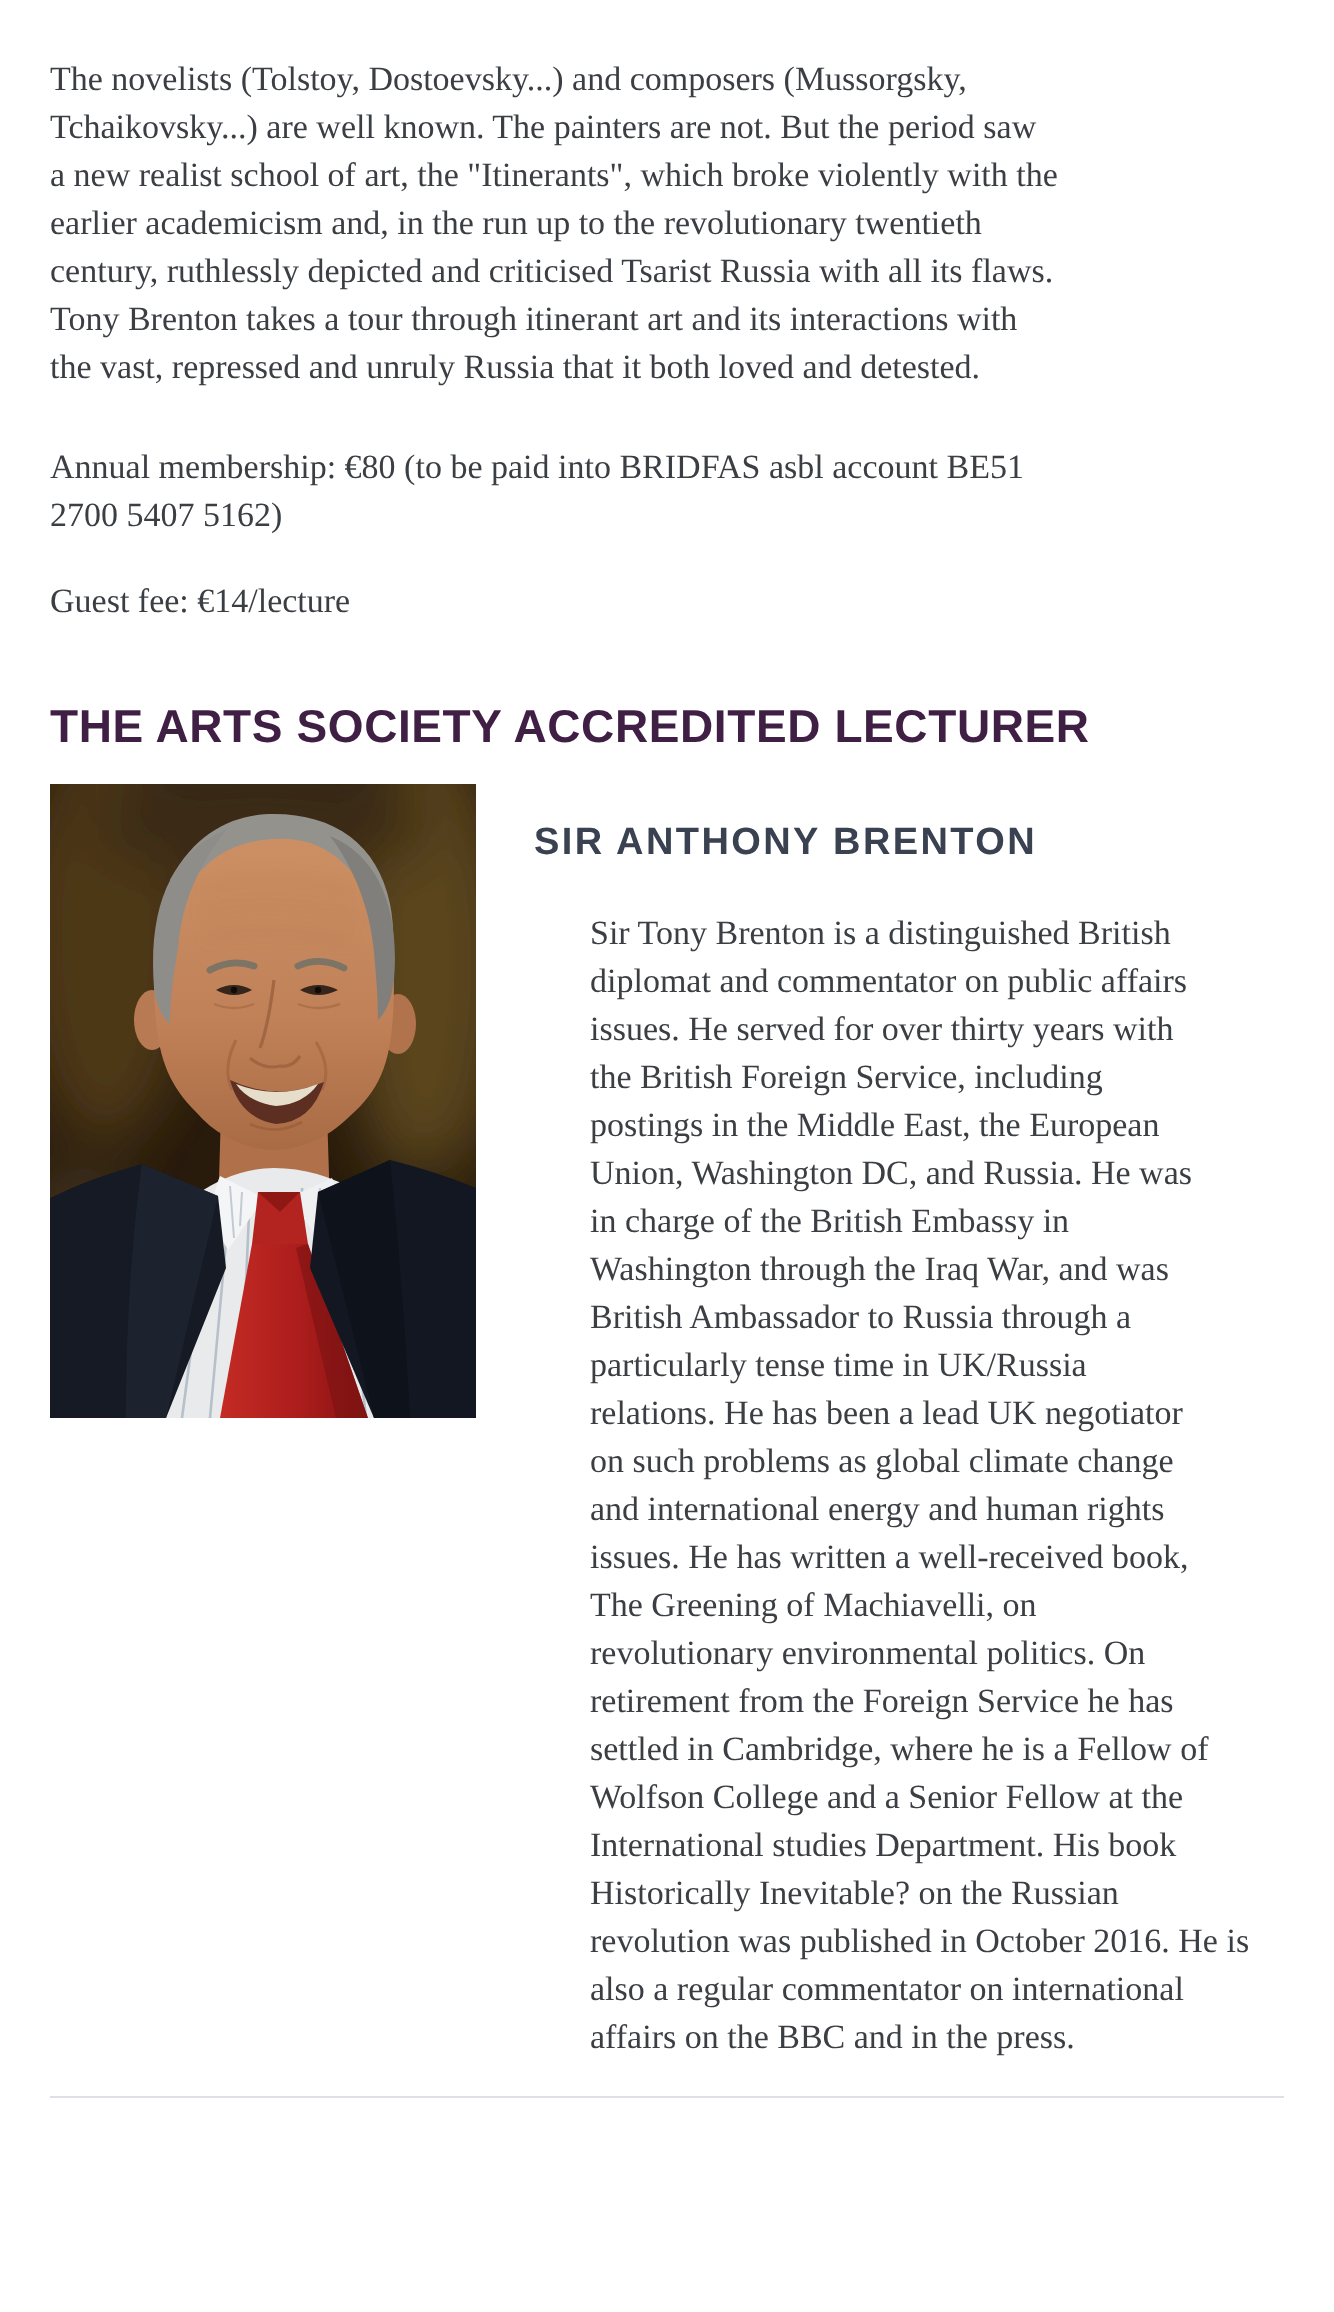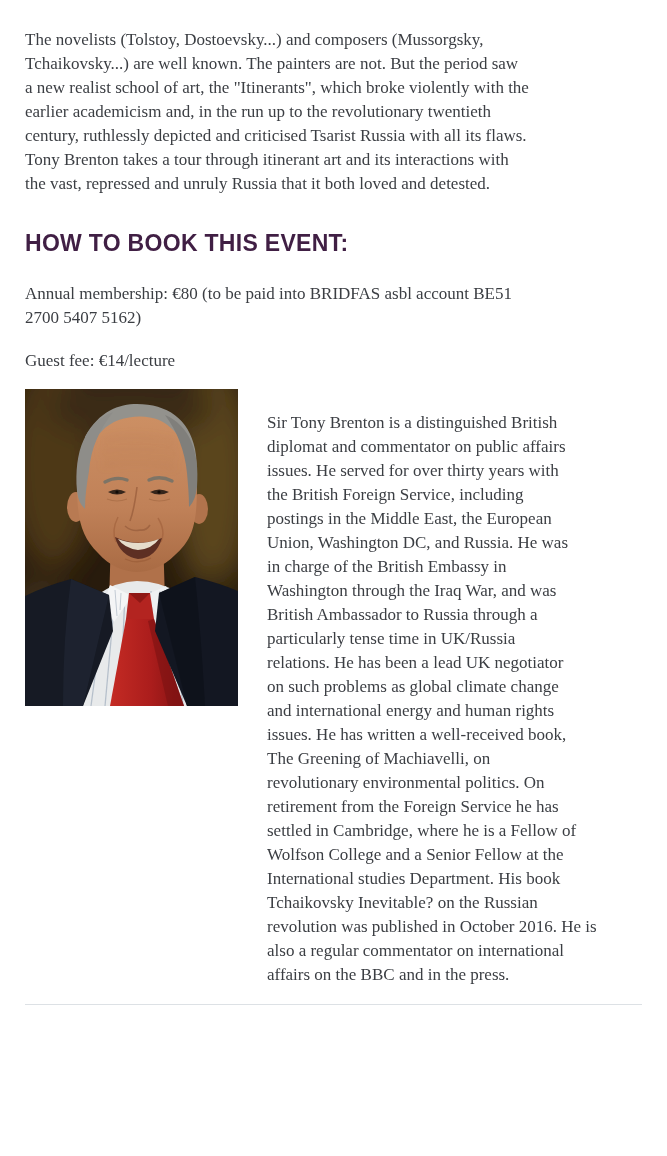--- a/index.html
+++ b/index.html
@@ -24,43 +24,43 @@
 
   .lecturer-row{display:flex;margin-top:16px;}
   .photo{width:213px;height:317px;flex:none;overflow:hidden;background:#281b0c;}
   .photo svg{display:block;}
   .lecturer-text{margin-left:29px;width:372px;}
   h3.lect-name{
     font-family:"Liberation Sans","DejaVu Sans",sans-serif;
     font-weight:bold;font-size:19px;line-height:22px;
     letter-spacing:1.2px;color:#3a4150;margin:19px 0 0 0;
   }
-  .bio{margin-top:22px;}
+  .bio{margin-top:22px;margin-left:28px;}
   .italic{}
 
   .bottom-divider{margin-top:17px;border-top:1px solid #dde1e5;height:2px;}
 </style>
 </head>
 <body>
 
 <div class="page">
 
   <p class="serif intro">The novelists (Tolstoy, Dostoevsky...) and composers (Mussorgsky,
 Tchaikovsky...) are well known. The painters are not. But the period saw
 a new realist school of art, the "Itinerants", which broke violently with the
 earlier academicism and, in the run up to the revolutionary twentieth
 century, ruthlessly depicted and criticised Tsarist Russia with all its flaws.
 Tony Brenton takes a tour through itinerant art and its interactions with
 the vast, repressed and unruly Russia that it both loved and detested.</p>
 
-  <h2 class="sec-heading booking-heading">HOW TO BOOK THIS EVENT:</h2>
   <p class="serif membership">Annual membership: €80 (to be paid into BRIDFAS asbl account BE51
 2700 5407 5162)</p>
   <p class="serif guest">Guest fee: €14/lecture</p>
 
+  <h2 class="sec-heading lecturer-heading">THE ARTS SOCIETY ACCREDITED LECTURER</h2>
 
   <div class="lecturer-row">
 
     <div class="photo">
       <svg width="213" height="317" viewBox="0 0 213 317">
         <defs>
           <filter id="blurBig" x="-50%" y="-50%" width="200%" height="200%">
               <feGaussianBlur stdDeviation="14"></feGaussianBlur>
             </filter>
           <filter id="blurSm" x="-50%" y="-50%" width="200%" height="200%">
@@ -160,41 +160,42 @@
           <path d="M133,129 Q141,142 136,153"></path>
         </g>
 
         <path d="M90,148 Q113,159 137,149 Q131,169 113,170 Q95,167 90,148 Z" fill="#5d2f23"></path>
         <path d="M93,150 Q113,158 134,150 Q127,160 113,161 Q99,159 93,150 Z" fill="#e6ddcb"></path>
         <path d="M100,170 Q113,176 126,169" stroke="#9a5c38" stroke-width="1.3" fill="none" opacity="0.7"></path>
       </svg>
     </div>
 
     <div class="lecturer-text">
+      <h3 class="lect-name">SIR ANTHONY BRENTON</h3>
       <p class="serif bio"><span>Sir Tony Brenton is a distinguished British
 diplomat and commentator on public affairs
 issues. He served for over thirty years with
 the British Foreign Service, including
 postings in the Middle East, the European
 Union, Washington DC, and Russia. He was
 in charge of the British Embassy in
 Washington through the Iraq War, and was
 British Ambassador to Russia through a
 particularly tense time in UK/Russia
 relations. He has been a lead UK negotiator
 on such problems as global climate change
 and international energy and human rights
 issues. He has written a well-received book,
 </span><span class="italic">The Greening of Machiavelli,</span><span> on
 revolutionary environmental politics. On
 retirement from the Foreign Service he has
 settled in Cambridge, where he is a Fellow of
 Wolfson College and a Senior Fellow at the
 International studies Department. His book
-</span><span class="italic">Tchaikovsky Inevitable?</span><span> on the Russian
+</span><span class="italic">Historically Inevitable?</span><span> on the Russian
 revolution was published in October 2016. He is
 also a regular commentator on international
 affairs on the BBC and in the press.</span></p>
     </div>
   </div>
 
   <div class="bottom-divider"></div>
 </div>
 
 </body></html>

